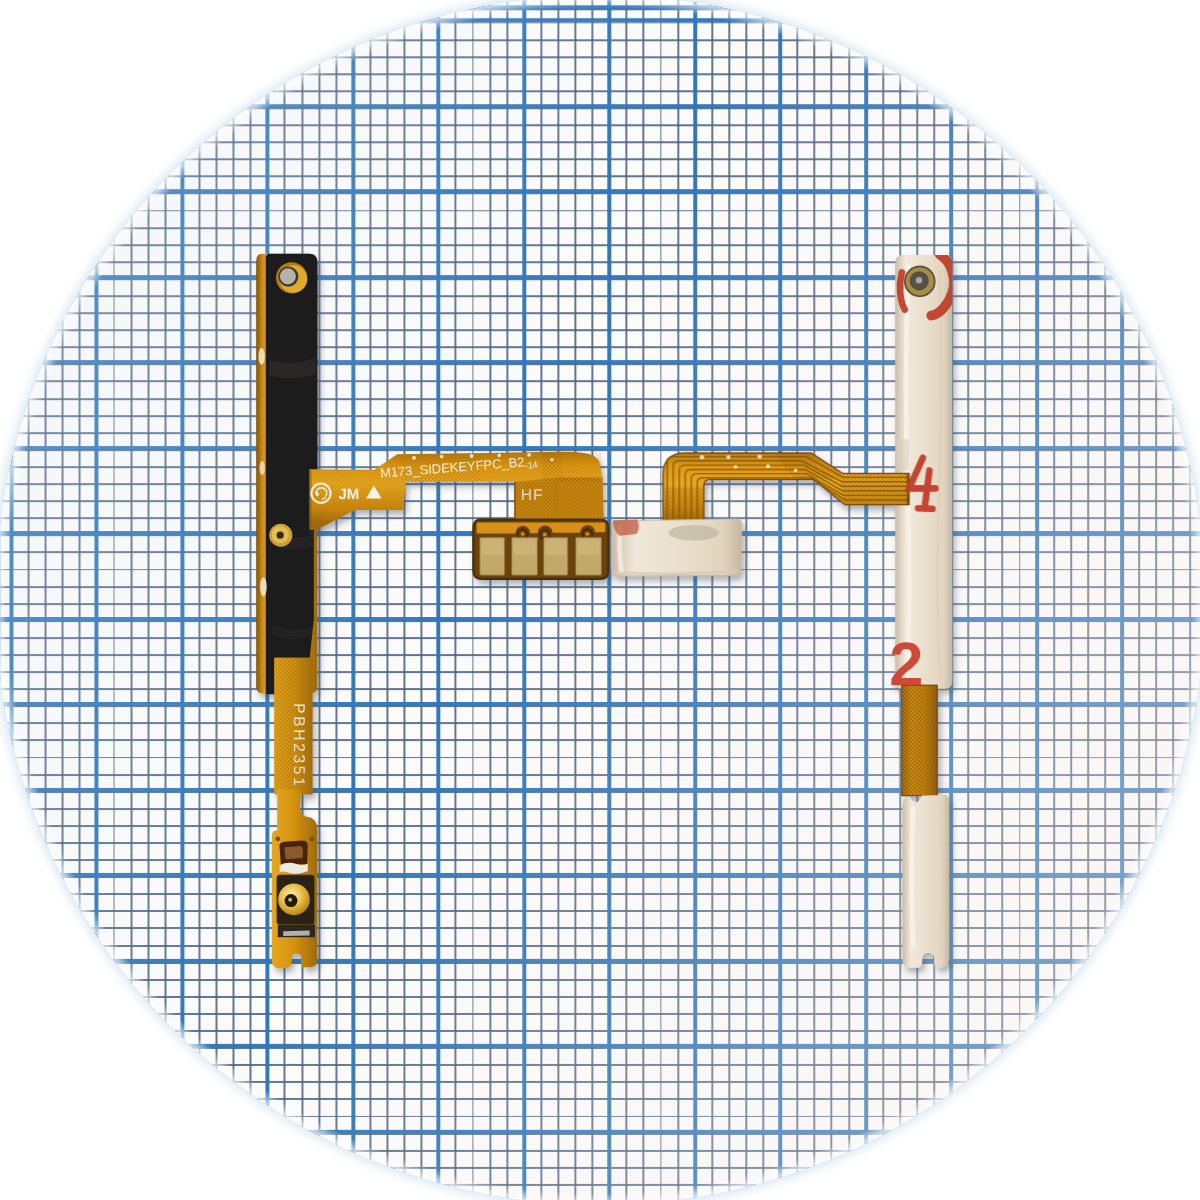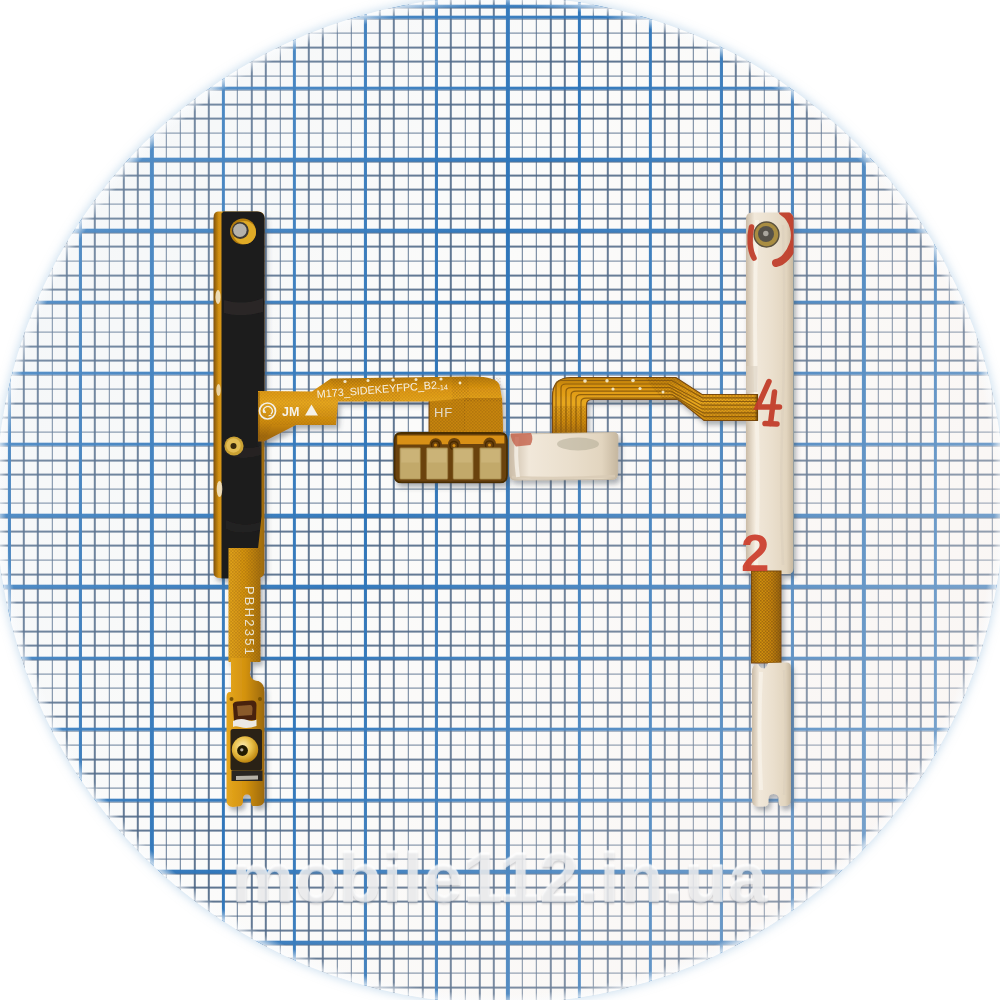--- a/index.html
+++ b/index.html
@@ -248,14 +248,13 @@
       <path d="M512 434 L614 432.5 Q618 432.5 618 437 L617.5 474 Q617.5 479.5 612 479.5 L515 480 Q509.5 480 509.5 474 L509.5 439 Q509.5 434 512 434 Z" fill="url(#cream)" stroke="#c5b7a1" stroke-width="0.8"></path>
       <path d="M512 477 Q560 479.5 615 476" stroke="#d8cbb5" stroke-width="2.4" fill="none" opacity="0.8"></path>
       <path d="M517 437 Q515 455 518 477" stroke="#fbf7f0" stroke-width="4" fill="none" opacity="0.7"></path>
 
       <path d="M510.5 433.5 L531 433 Q534 439 530.5 445 L516 446.5 Q511 441 510.5 433.5 Z" fill="#c4604a" opacity="0.8"></path>
 
       <ellipse cx="578" cy="444" rx="21" ry="6.5" fill="#aea891" opacity="0.5"></ellipse>
     </g>
   </svg>
 
-  <div id="wm">mobile112.in.ua</div>
 </div>
 
 </body></html>

